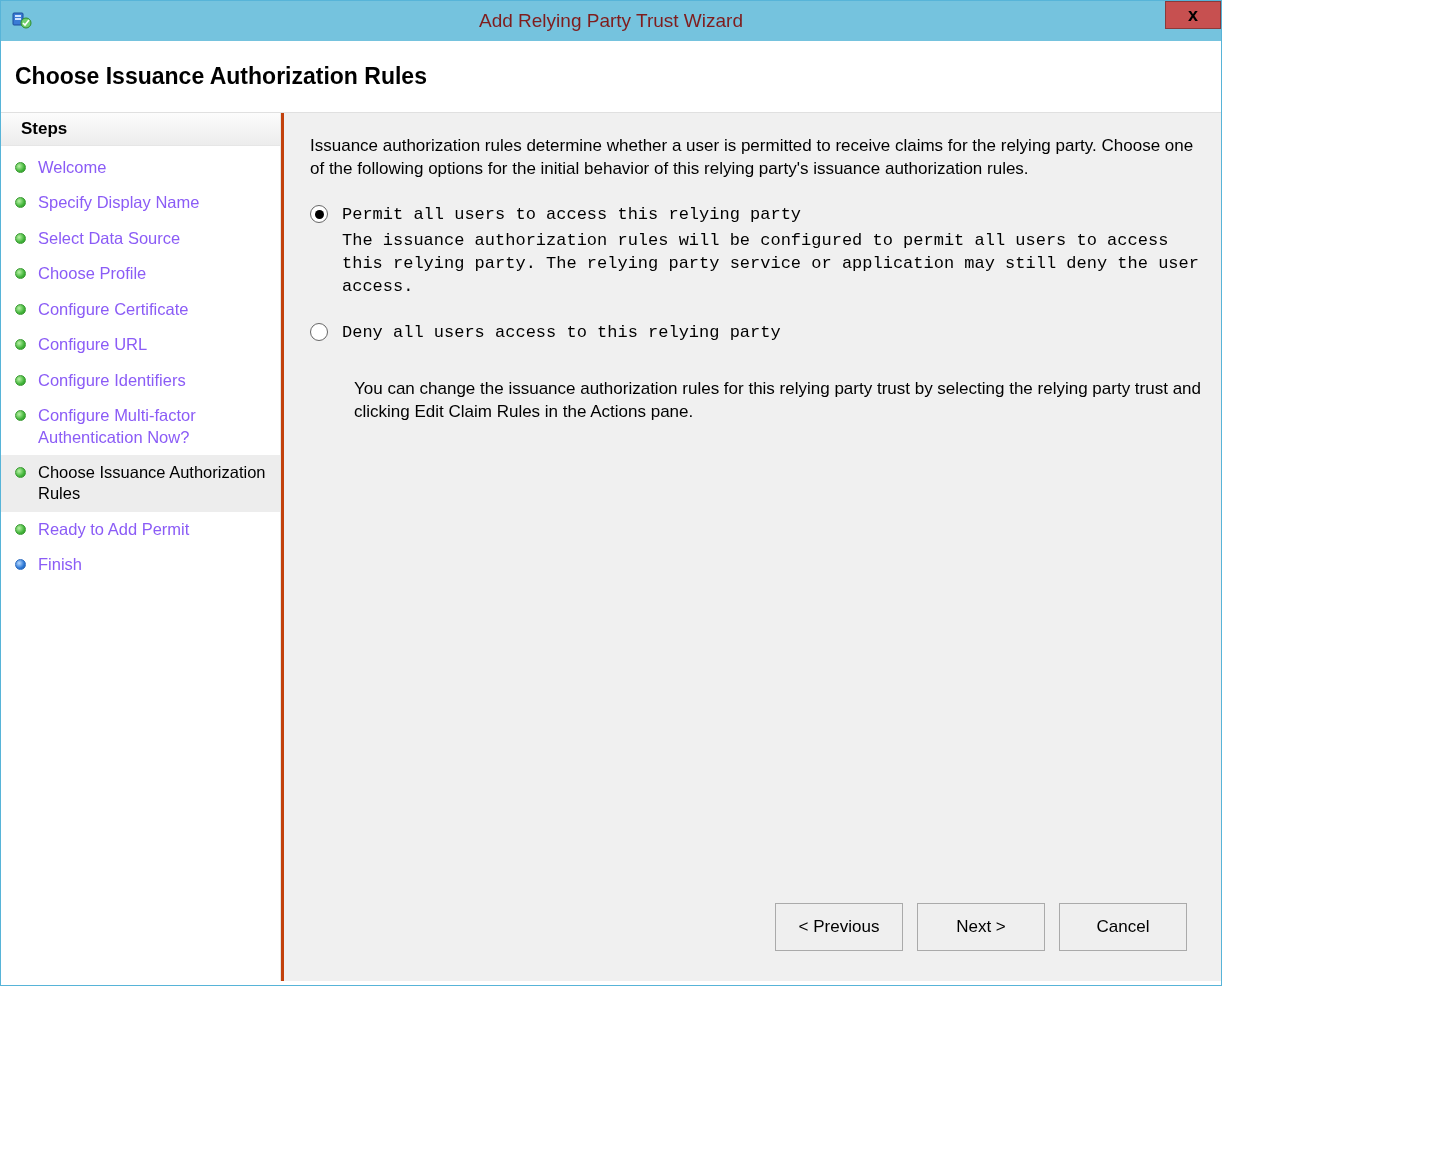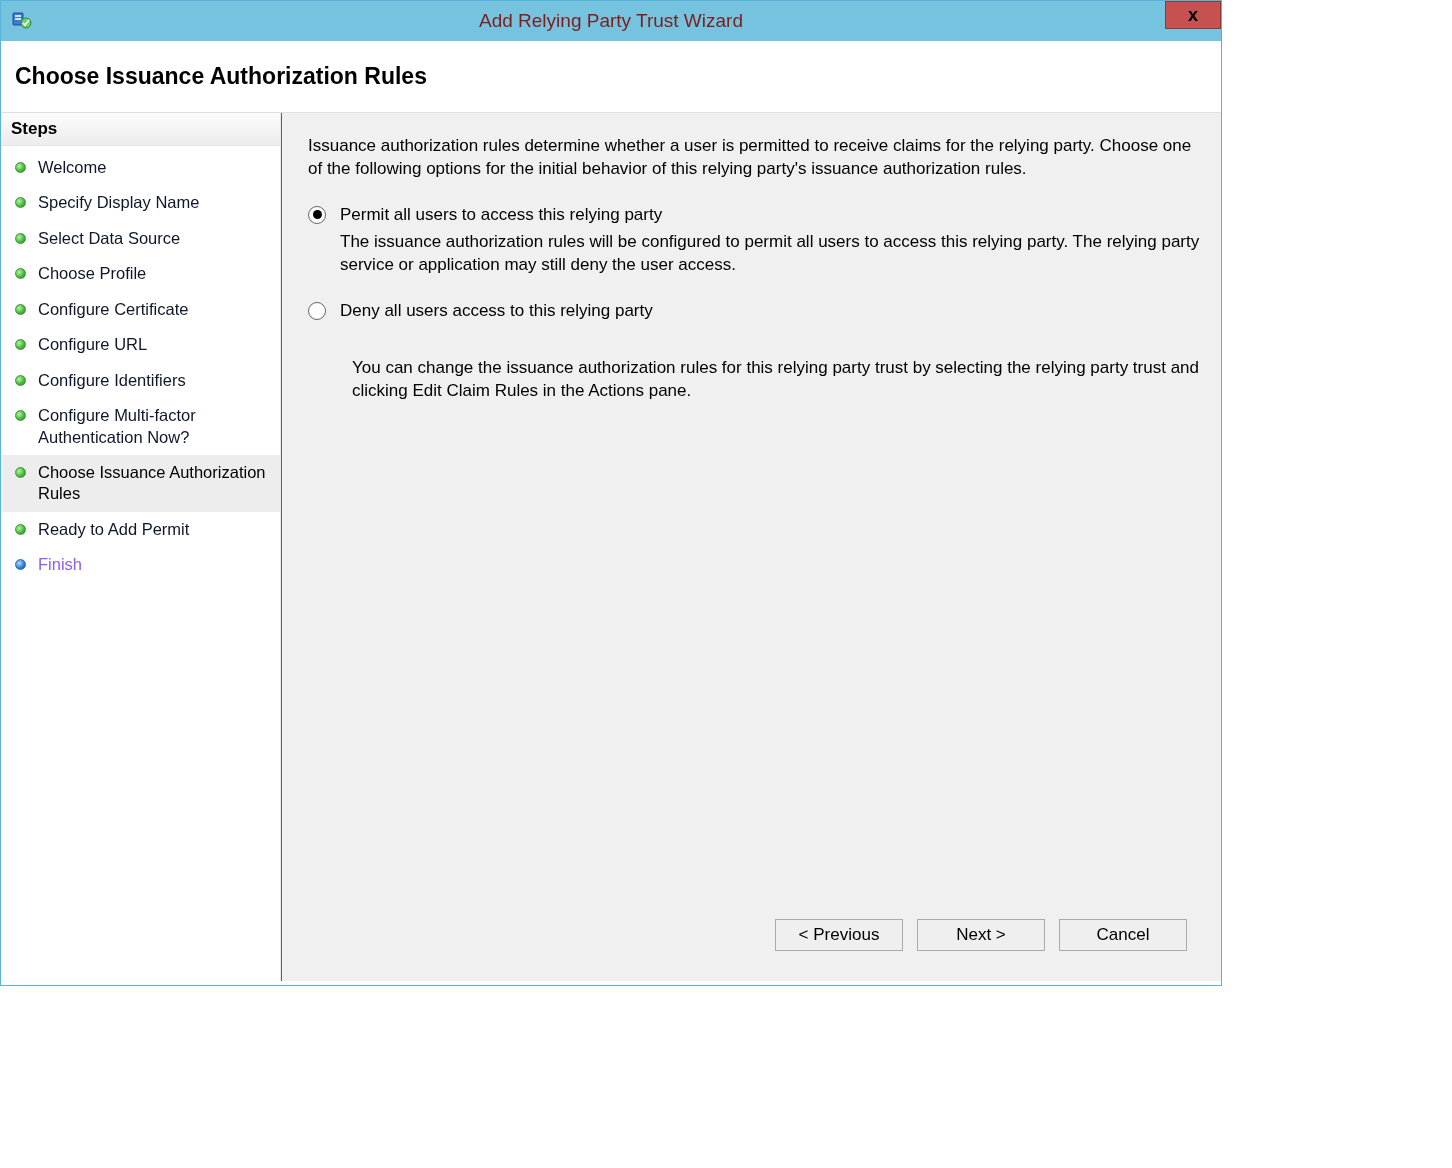--- a/index.html
+++ b/index.html
@@ -69,21 +69,21 @@
   }
   .steps-panel {
     width: 280px;
     background: #fff;
     border-right: 1px solid #e6e6e6;
     font-size: 16.5px;
   }
   .steps-header {
     font-weight: bold;
     font-size: 17px;
-    padding: 6px 10px 6px 10px;
+    padding: 6px 10px 6px 20px;
     background: linear-gradient(#fcfcfc, #ececec);
     border-bottom: 1px solid #e6e6e6;
     color: #000;
   }
   .steps-list {
     list-style: none;
     margin: 0;
     padding: 4px 0 0 0;
   }
   .steps-list li {
@@ -102,42 +102,42 @@
     flex-shrink: 0;
   }
   .bullet.green {
     background: radial-gradient(circle at 35% 35%, #b9f2a6, #42b53a 60%, #2a8d22);
     border: 1px solid #3a9a33;
   }
   .bullet.blue {
     background: radial-gradient(circle at 35% 35%, #b8d9ff, #2c78d6 60%, #1d57a3);
     border: 1px solid #2c6bc0;
   }
-  .step-link { color: #0f172a; }
+  .step-link { color: #8b5cf6; }
   .step-current {
     background: #ededed;
     color: #000;
   }
   .step-plain { color: #8b5cf6; }
   .step-label { flex: 1; }
 
   .content-panel {
     flex: 1;
     background: #f0f0f0;
-    border-left: 1px solid #c2410c;
+    border-left: 3px solid #c2410c;
     padding: 22px 16px 12px 26px;
     font-size: 17px;
     color: #000;
     position: relative;
     display: flex;
     flex-direction: column;
   }
   .content-inner { flex: 1; }
   .intro-text { margin: 0 0 24px 0; line-height: 1.35; }
-  .radio-option { margin-bottom: 8px; }
+  .radio-option { margin-bottom: 8px; font-family: Liberation Mono, monospace; }
   .radio-row {
     display: flex;
     align-items: center;
     margin-bottom: 6px;
   }
   .radio {
     width: 18px;
     height: 18px;
     border-radius: 50%;
     border: 1.5px solid #666;
@@ -167,21 +167,21 @@
     margin-left: 44px;
   }
   .button-row {
     display: flex;
     justify-content: flex-end;
     gap: 14px;
     padding: 10px 18px 18px 0;
   }
   .btn {
     min-width: 128px;
-    height: 32px;
+    height: 48px;
     background: #efefef;
     border: 1px solid #aaa;
     font-size: 17px;
     color: #000;
     cursor: pointer;
     font-family: inherit;
   }
 </style>
 </head>
 <body>

